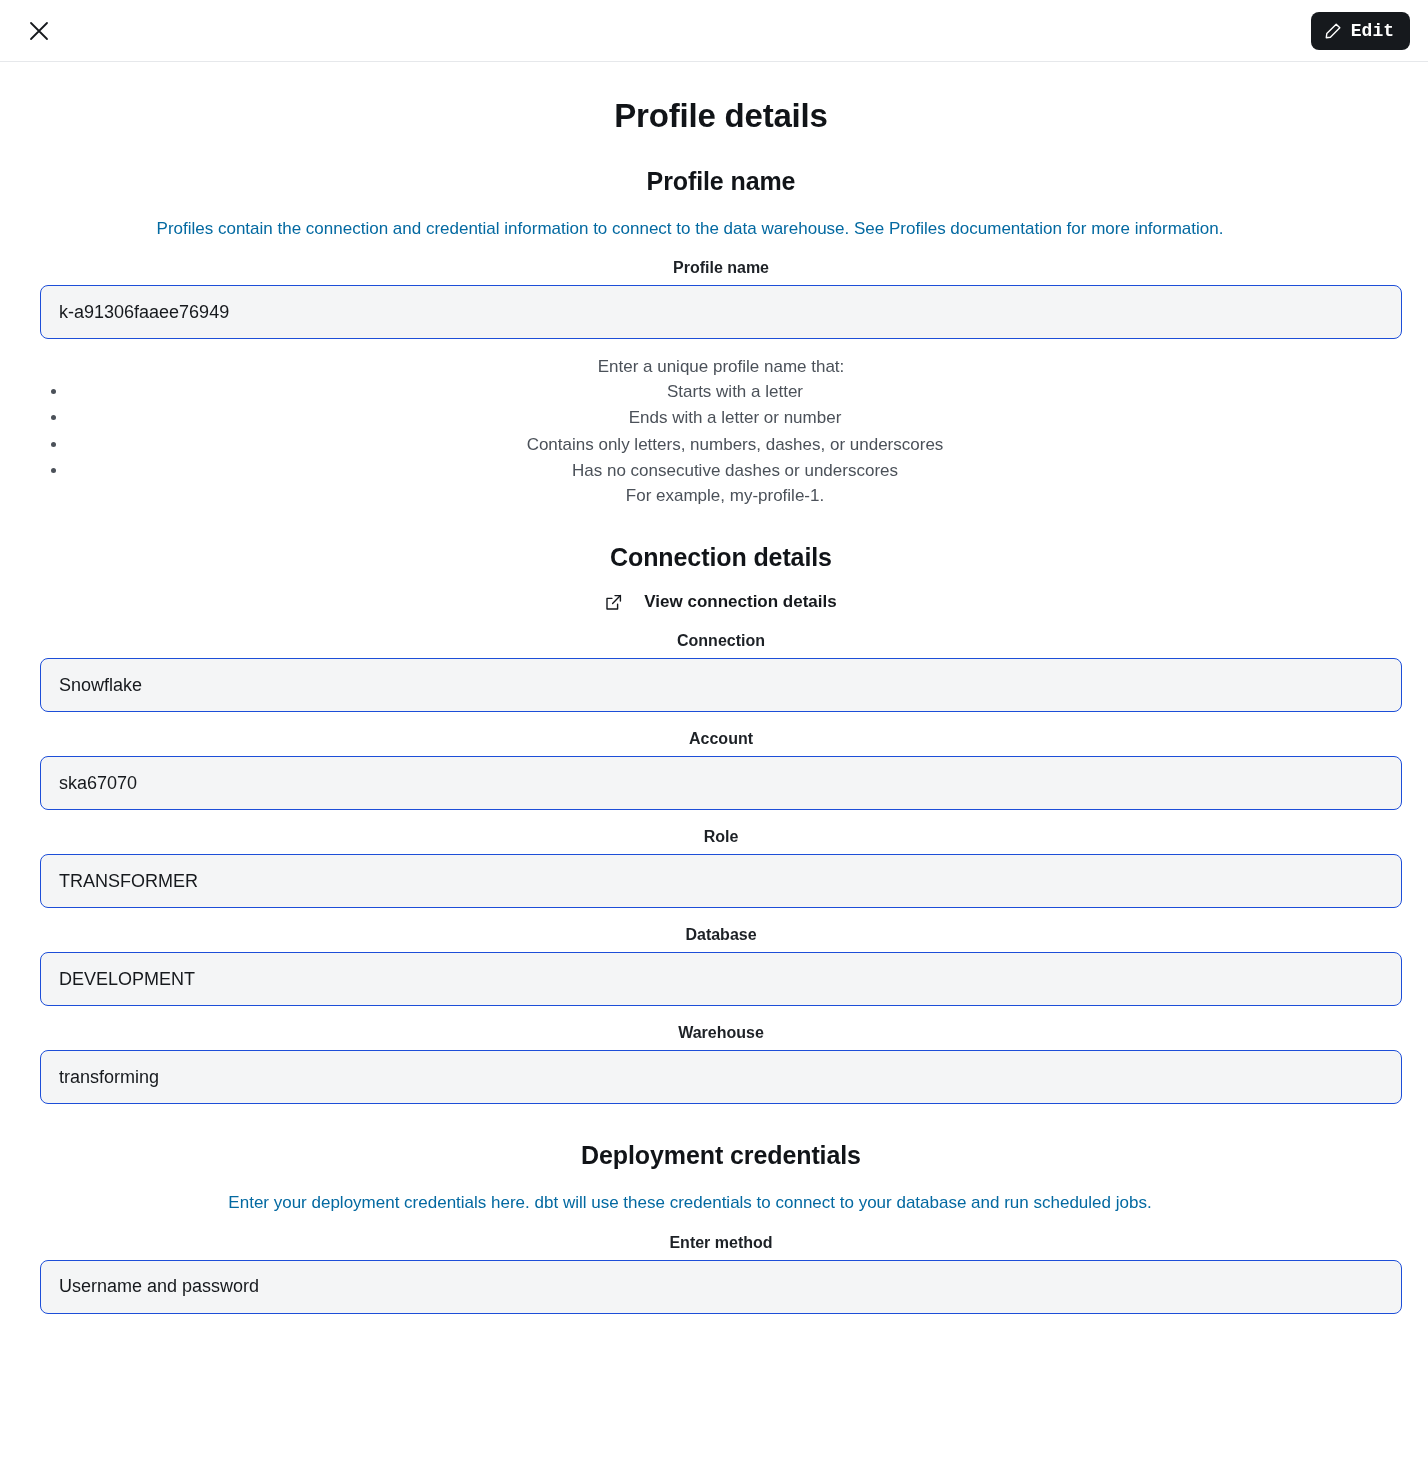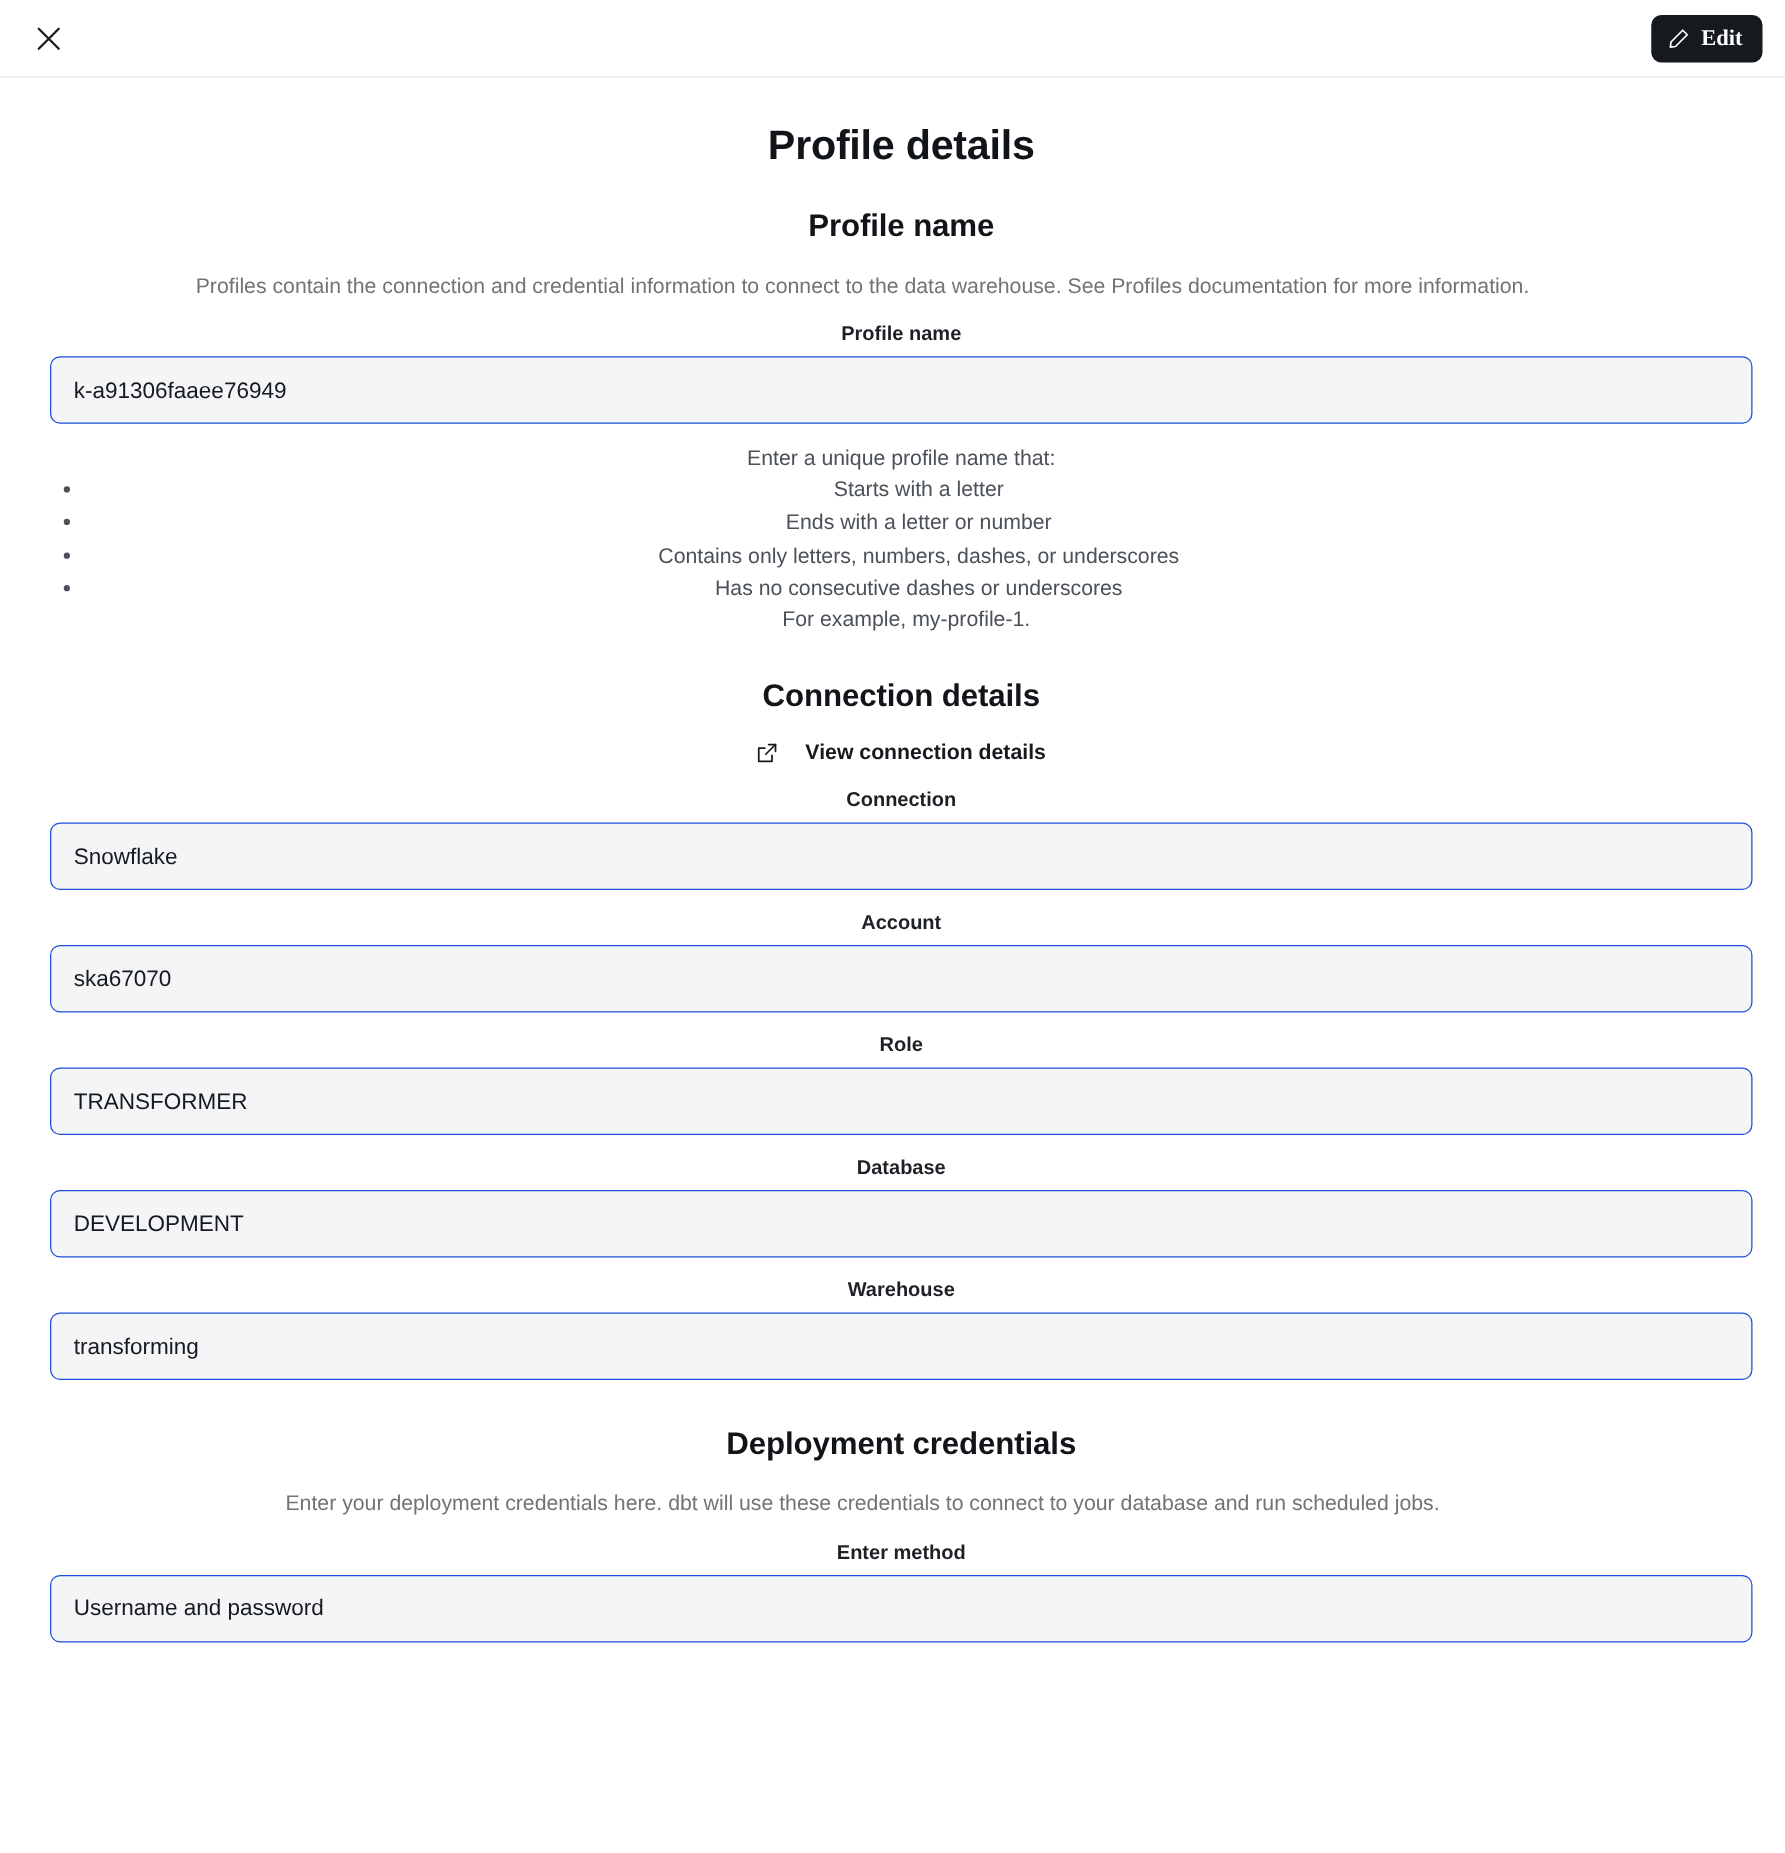--- a/index.html
+++ b/index.html
@@ -45,21 +45,21 @@
     gap: 9px;
     background: #16191d;
     color: #ffffff;
     border: none;
     border-radius: 8px;
     height: 38px;
     padding: 0 16px 0 13px;
     font-size: 18px;
     font-weight: bold;
     cursor: pointer;
-    font-family: Liberation Serif, serif;
+    font-family: Liberation Mono, monospace;
   }
   .edit-btn svg { display: block; }
 
   
   .content {
     padding: 26px 26px 0 40px;
     text-align: center;
   }
   h1.page-title {
     font-size: 33px;
@@ -73,21 +73,21 @@
     line-height: 1.2;
     margin: 0 0 20px 0;
     font-weight: bold;
     letter-spacing: -0.1px;
   }
   h2.section-title.spaced { margin-top: 36px; }
 
   p.help {
     font-size: 17px;
     line-height: 1.5;
-    color: #737373;
+    color: #0369a1;
     margin: 0 0 18px 0;
     max-width: 1300px;
   }
 
   .field { margin-bottom: 18px; }
   .field-label {
     font-size: 16px;
     font-weight: bold;
     color: #1d2126;
     margin-bottom: 8px;

